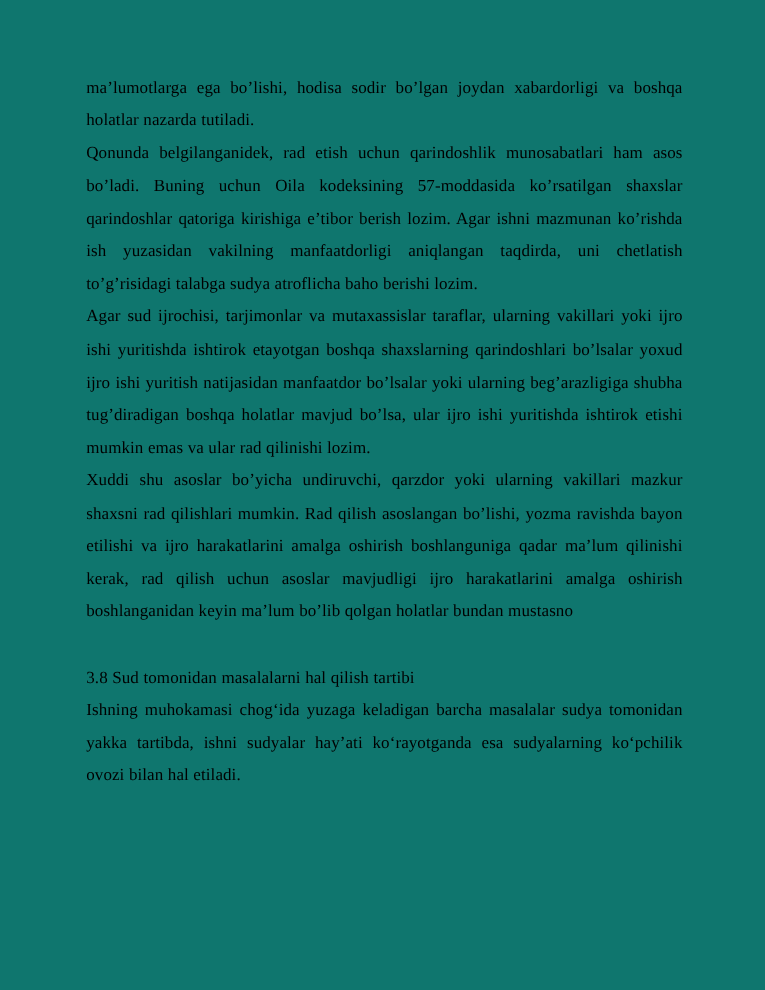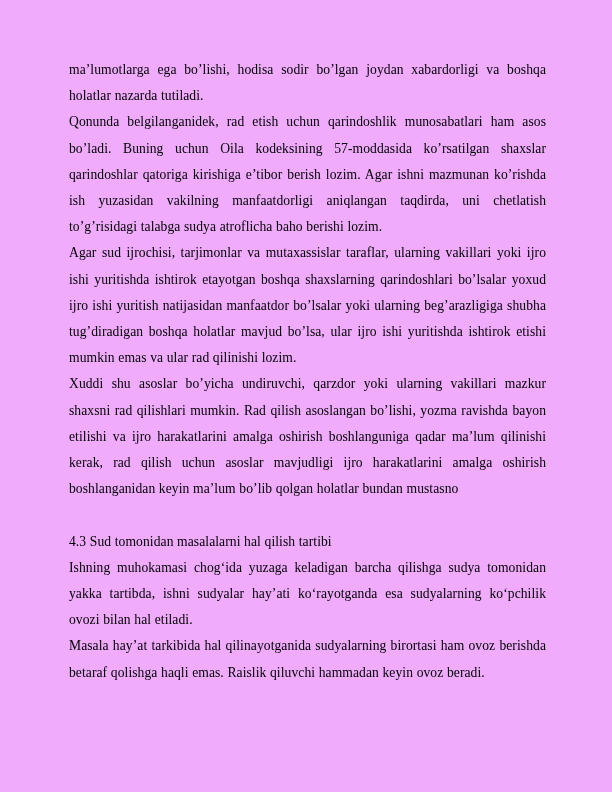--- a/index.html
+++ b/index.html
@@ -11,21 +11,21 @@
   body {
     font-family: "Liberation Serif", "DejaVu Serif", serif;
     color: #000000;
     -webkit-font-smoothing: antialiased;
   }
   .page {
     position: relative;
     width: 612px;
     height: 792px;
     margin: 0 auto;
-    background: #f0abfc;
+    background: #0f766e;
     overflow: hidden;
     box-sizing: border-box;
     font-family: Liberation Serif, serif;
   }
   .text-column {
     position: absolute;
     left: 69px;
     top: 57px;
     width: 477px;
   }
@@ -56,21 +56,20 @@
   <div class="text-column">
 
     <p class="para flow">ma’lumotlarga ega bo’lishi, hodisa sodir bo’lgan joydan xabardorligi va boshqa holatlar nazarda tutiladi.</p>
 
     <p class="para flow">Qonunda belgilanganidek, rad etish uchun qarindoshlik munosabatlari ham asos bo’ladi. Buning uchun Oila kodeksining 57-moddasida ko’rsatilgan shaxslar qarindoshlar qatoriga kirishiga e’tibor berish lozim. Agar ishni mazmunan ko’rishda ish yuzasidan vakilning manfaatdorligi aniqlangan taqdirda, uni chetlatish to’g’risidagi talabga sudya atroflicha baho berishi lozim.</p>
 
     <p class="para flow">Agar sud ijrochisi, tarjimonlar va mutaxassislar taraflar, ularning vakillari yoki ijro ishi yuritishda ishtirok etayotgan boshqa shaxslarning qarindoshlari bo’lsalar yoxud ijro ishi yuritish natijasidan manfaatdor bo’lsalar yoki ularning beg’arazligiga shubha tug’diradigan boshqa holatlar mavjud bo’lsa, ular ijro ishi yuritishda ishtirok etishi mumkin emas va ular rad qilinishi lozim.</p>
 
     <p class="para flow">Xuddi shu asoslar bo’yicha undiruvchi, qarzdor yoki ularning vakillari mazkur shaxsni rad qilishlari mumkin. Rad qilish asoslangan bo’lishi, yozma ravishda bayon etilishi va ijro harakatlarini amalga oshirish boshlanguniga qadar ma’lum qilinishi kerak, rad qilish uchun asoslar mavjudligi ijro harakatlarini amalga oshirish boshlanganidan keyin ma’lum bo’lib qolgan holatlar bundan mustasno</p>
 
-    <p class="para heading">4.3 Sud tomonidan masalalarni hal qilish tartibi</p>
+    <p class="para heading">3.8 Sud tomonidan masalalarni hal qilish tartibi</p>
 
-    <p class="para flow">Ishning muhokamasi chogʻida yuzaga keladigan barcha qilishga sudya tomonidan yakka tartibda, ishni sudyalar hay’ati koʻrayotganda esa sudyalarning koʻpchilik ovozi bilan hal etiladi.</p>
+    <p class="para flow">Ishning muhokamasi chogʻida yuzaga keladigan barcha masalalar sudya tomonidan yakka tartibda, ishni sudyalar hay’ati koʻrayotganda esa sudyalarning koʻpchilik ovozi bilan hal etiladi.</p>
 
-    <p class="para flow">Masala hay’at tarkibida hal qilinayotganida sudyalarning birortasi ham ovoz berishda betaraf qolishga haqli emas. Raislik qiluvchi hammadan keyin ovoz beradi.</p>
 
 
   </div>
 </div>
 
 </body></html>

